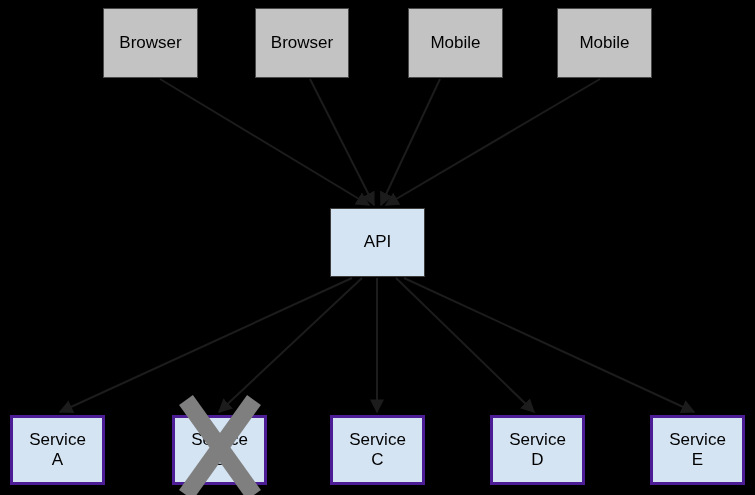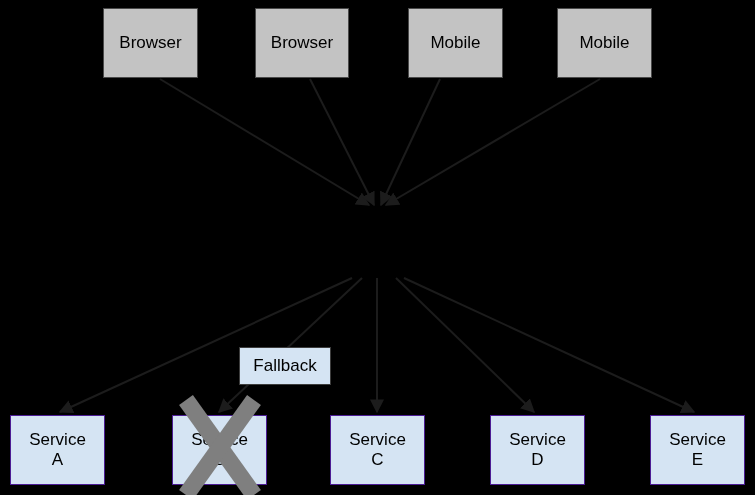--- a/index.html
+++ b/index.html
@@ -54,21 +54,21 @@
     white-space: pre-line;
     border: 1px solid #3a3a3a;
   }
   .node.client {
     background: #c3c3c3;
     border: 1px solid #4a4a4a;
     font-size: 17px;
   }
   .node.service {
     background: #d5e4f3;
-    border: 1px solid #4c1d95;
+    border: 3px solid #4c1d95;
     font-size: 17px;
   }
   .node.api {
     background: #d5e4f3;
     border: 1px solid #3d3d3d;
     font-size: 17px;
   }
   .node.fallback {
     background: #d5e4f3;
     border: 1px solid #3d3d3d;
@@ -101,21 +101,21 @@
         <line x1="396" y1="278" x2="534" y2="412" stroke="#1c1c1c" stroke-width="2" marker-end="url(#arrow)"></line>
         <line x1="404" y1="278" x2="694" y2="412" stroke="#1c1c1c" stroke-width="2" marker-end="url(#arrow)"></line>
       </g>
   </svg>
 
   <div id="node-layer">
       <div class="node client" style="left: 103px; top: 8px; width: 95px; height: 70px;"><span class="node-label">Browser</span></div>
       <div class="node client" style="left: 255px; top: 8px; width: 94px; height: 70px;"><span class="node-label">Browser</span></div>
       <div class="node client" style="left: 408px; top: 8px; width: 95px; height: 70px;"><span class="node-label">Mobile</span></div>
       <div class="node client" style="left: 557px; top: 8px; width: 95px; height: 70px;"><span class="node-label">Mobile</span></div>
-      <div class="node fallback" style="left: 239px; top: 347px; width: 92px; height: 38px;"><span class="node-label">Fallback</span></div>
+      <div class="node api" style="left: 330px; top: 208px; width: 95px; height: 69px;"><span class="node-label">API</span></div>
       <div class="node service" style="left: 10px; top: 415px; width: 95px; height: 70px;"><span class="node-label">Service
 A</span></div>
       <div class="node service" style="left: 172px; top: 415px; width: 95px; height: 70px;"><span class="node-label">Service
 B</span></div>
       <div class="node service" style="left: 330px; top: 415px; width: 95px; height: 70px;"><span class="node-label">Service
 C</span></div>
       <div class="node service" style="left: 490px; top: 415px; width: 95px; height: 70px;"><span class="node-label">Service
 D</span></div>
       <div class="node service" style="left: 650px; top: 415px; width: 95px; height: 70px;"><span class="node-label">Service
 E</span></div>

